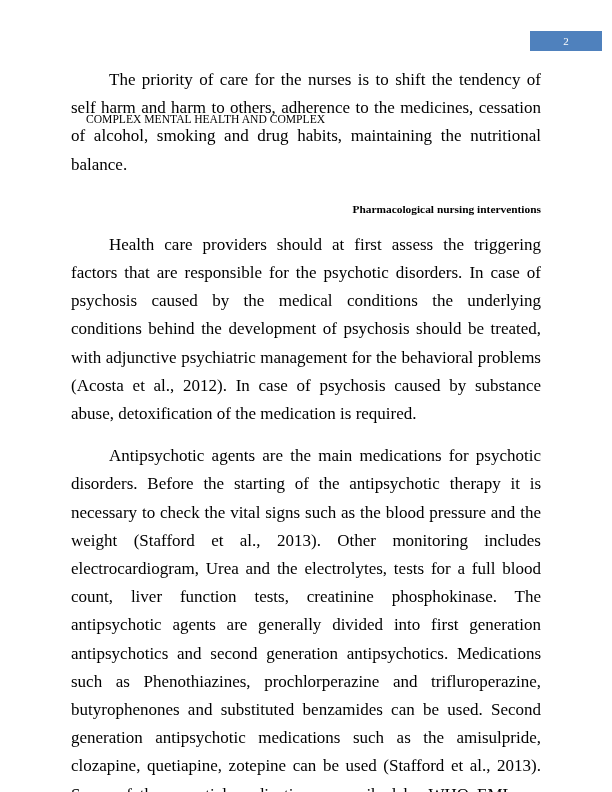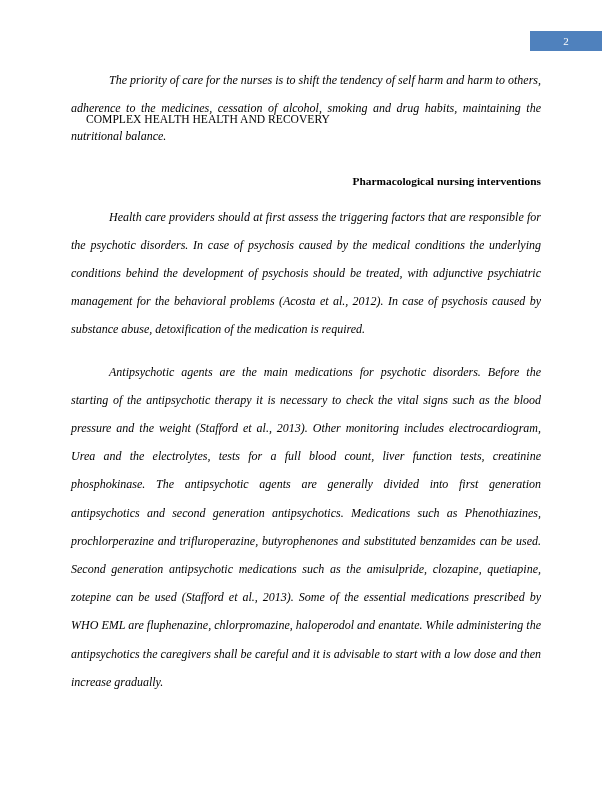--- a/index.html
+++ b/index.html
@@ -37,27 +37,26 @@
     letter-spacing: 0.2px;
   }
   .content {
     position: absolute;
     left: 71px;
     top: 66px;
     width: 470px;
   }
   p.body-text {
     margin: 0 0 0 0;
-    font-size: 12px;
+    font-size: 17px;
     line-height: 28.2px;
     text-align: justify;
     text-justify: inter-word;
     text-indent: 38px;
     color: #000000;
-    font-style: italic;
   }
   .gap-small {
     height: 14px;
   }
   .gap-med {
     height: 22px;
   }
   h2.section-heading {
     margin: 0;
     font-size: 11.4px;
@@ -96,15 +95,15 @@
     <div class="gap-small"></div>
 
     <p class="body-text">Health care providers should at first assess the triggering factors that are responsible for the psychotic disorders. In case of psychosis caused by the medical conditions the underlying conditions behind the development of psychosis should be treated, with adjunctive psychiatric management for the behavioral problems (Acosta et al., 2012). In case of psychosis caused by substance abuse, detoxification of the medication is required.</p>
 
     <div class="gap-small"></div>
 
     <p class="body-text">Antipsychotic agents are the main medications for psychotic disorders. Before the starting of the antipsychotic therapy it is necessary to check the vital signs such as the blood pressure and the weight (Stafford et al., 2013). Other monitoring includes electrocardiogram, Urea and the electrolytes, tests for a full blood count, liver function tests, creatinine phosphokinase. The antipsychotic agents are generally divided into first generation antipsychotics and second generation antipsychotics. Medications such as Phenothiazines, prochlorperazine and trifluroperazine, butyrophenones and substituted benzamides can be used. Second generation antipsychotic medications such as the amisulpride, clozapine, quetiapine, zotepine can be used (Stafford et al., 2013).  Some of the essential medications prescribed by WHO EML are fluphenazine, chlorpromazine, haloperodol and enantate. While administering the antipsychotics the caregivers shall be careful and it is advisable to start with a low dose and then increase gradually.</p>
 
   </div>
 
-  <div class="running-title">COMPLEX HEALTH HEALTH AND RECOVERY</div>
+  <div class="running-title">COMPLEX MENTAL HEALTH AND COMPLEX</div>
 
 </div>
 
 </body></html>

